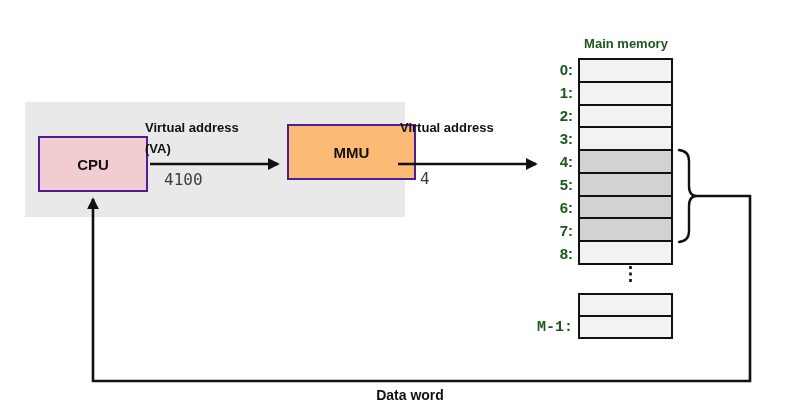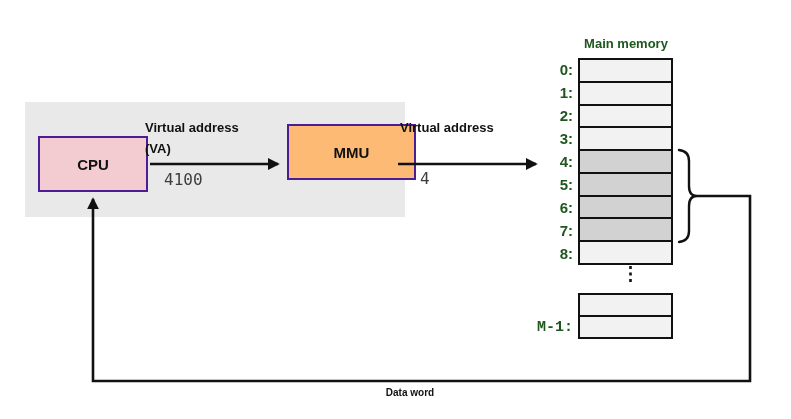--- a/index.html
+++ b/index.html
@@ -55,21 +55,21 @@
     position:absolute;left:535px;width:38px;text-align:right;
     font-weight:bold;font-size:15px;color:#1d571d;line-height:17px;
   }
   .mem-label-m1{left:520px;width:53px;font-family:Liberation Mono, monospace;}
   .ellipsis{
     position:absolute;left:621px;top:261px;font-weight:bold;font-size:19px;
     color:#111;line-height:1.4;
   }
   .data-word{
     position:absolute;left:340px;top:387px;width:140px;text-align:center;
-    font-weight:bold;font-size:10px;color:#111;
+    font-weight:bold;font-size:14px;color:#111;
   }
   .wires{position:absolute;left:0;top:0;pointer-events:none;}
 </style>
 </head>
 <body>
 
 <div class="stage">
 
   <div class="chip-bg"></div>
 

